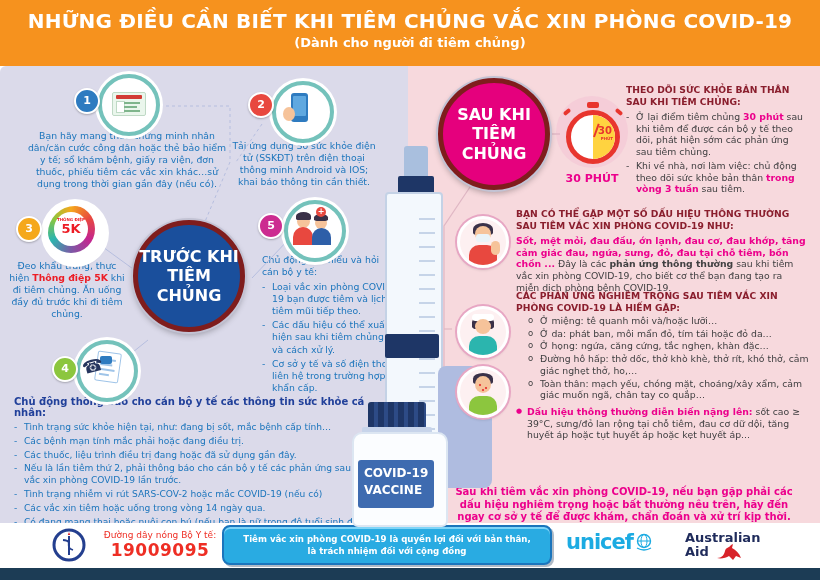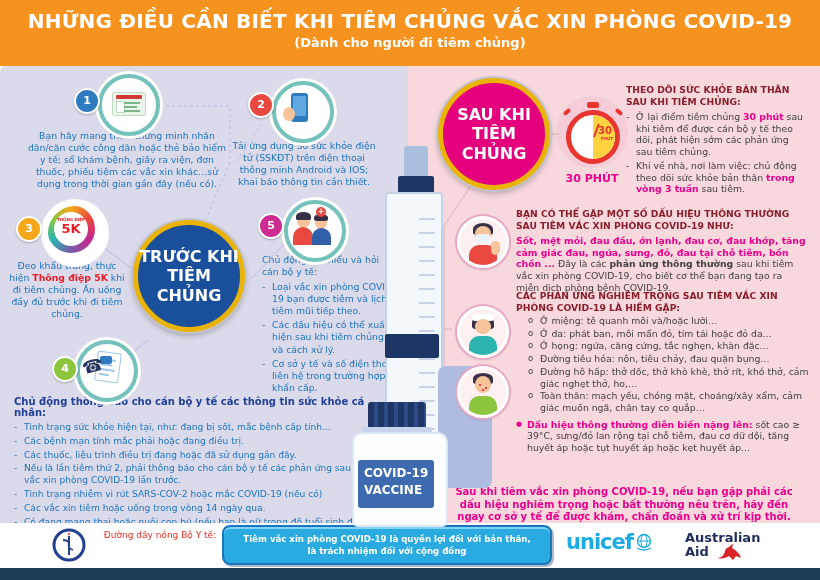--- a/index.html
+++ b/index.html
@@ -33,21 +33,21 @@
   .hair{position:absolute;background:#3A3148;border-radius:50% 50% 20% 20%;}
   .shirt{position:absolute;border-radius:10px 10px 0 0;}
   .mask{position:absolute;background:#EAF3F8;border-radius:3px;}
 
   .ltext{color:#1C75BC;font-size:9.3px;line-height:1.3;}
   .ltext .em{color:#ED1C24;font-weight:bold;}
   .center-t{text-align:center;}
   .pre{white-space:pre-line;}
 
   .bigcircle{position:absolute;border-radius:50%;color:#fff;font-weight:bold;display:flex;align-items:center;justify-content:center;
-    text-align:center;border:5px solid #eab308;box-shadow:0 0 0 2px #c3c3d4,0 3px 6px rgba(0,0,0,.3);z-index:5;}
+    text-align:center;border:5px solid #7f1d1d;box-shadow:0 0 0 2px #c3c3d4,0 3px 6px rgba(0,0,0,.3);z-index:5;}
 
   ul.dash{list-style:none;margin:3px 0 0;padding:0;}
   ul.dash li{position:relative;padding-left:10px;margin-bottom:2px;}
   ul.dash li::before{content:"-";position:absolute;left:0;top:0;}
   ul.olist{list-style:none;margin:2px 0 0;padding:0 0 0 12px;}
   ul.olist li{position:relative;padding-left:12px;margin-bottom:1px;}
   ul.olist li::before{content:"o";position:absolute;left:0;top:0;font-size:8.5px;}
 
   .rbody{color:#414042;font-size:9.3px;line-height:1.26;}
   .rhead{color:#8A1E2D;font-weight:bold;font-size:9.2px;line-height:1.25;}
@@ -282,41 +282,41 @@
       <div class="head" style="left:15px;top:7px;width:16px;height:17px;background:radial-gradient(circle at 5px 9px,#E8483F 1px,transparent 1.6px),radial-gradient(circle at 11px 12px,#E8483F 1px,transparent 1.6px),radial-gradient(circle at 8px 14px,#E8483F 1px,transparent 1.6px),#F6C39A;"></div>
       <div class="shirt" style="left:9px;top:27px;width:28px;height:19px;background:#8CC63E;"></div>
     </div>
 
     <div class="abs" style="left:516px;top:224px;width:294px;">
       <div class="rhead">CÁC PHẢN ỨNG NGHIÊM TRỌNG SAU TIÊM VẮC XIN PHÒNG COVID-19 LÀ HIẾM GẶP:</div>
       <ul class="olist rbody">
         <li>Ở miệng: tê quanh môi và/hoặc lưỡi…</li>
         <li>Ở da: phát ban, môi mẩn đỏ, tím tái hoặc đỏ da…</li>
         <li>Ở họng: ngứa, căng cứng, tắc nghẹn, khàn đặc…</li>
-        <li>Đường tiêu hóa: nôn, tiêu chảy, đau quặn bụng…</li>
         <li>Đường hô hấp: thở dốc, thở khò khè, thở rít, khó thở, cảm giác nghẹt thở, ho,…</li>
         <li>Toàn thân: mạch yếu, chóng mặt, choáng/xây xẩm, cảm giác muốn ngã, chân tay co quắp…</li>
       </ul>
       <div class="rbody dotli">
         <span class="pinkb">Dấu hiệu thông thường diễn biến nặng lên:</span><span> sốt cao ≥ 39°C, sưng/đỏ lan rộng tại chỗ tiêm, đau cơ dữ dội, tăng huyết áp hoặc tụt huyết áp hoặc kẹt huyết áp...</span>
       </div>
     </div>
 
     <div class="abs center-t pinkb" style="left:448px;top:420px;width:352px;font-size:10px;line-height:1.25;">Sau khi tiêm vắc xin phòng COVID-19, nếu bạn gặp phải các dấu hiệu nghiêm trọng hoặc bất thường nêu trên, hãy đến ngay cơ sở y tế để được khám, chẩn đoán và xử trí kịp thời.</div>
   </div>
 
   <div class="footer">
     <svg class="abs" style="left:52px;top:5px;" width="34" height="34" viewBox="0 0 34 34">
       <circle cx="17" cy="17" r="15" fill="#fff" stroke="#243F8F" stroke-width="3"></circle>
       <polygon points="17,4 18.2,7 15.8,7" fill="#D8232A"></polygon>
       <line x1="17" y1="8" x2="17" y2="27" stroke="#243F8F" stroke-width="2"></line>
       <path d="M11,12 C23,13 11,19 21,22" fill="none" stroke="#243F8F" stroke-width="1.8"></path>
     </svg>
     <div class="abs" style="left:100px;top:7px;width:120px;text-align:center;">
       <div class="hot-label">Đường dây nóng Bộ Y tế:</div>
+      <div class="hot-num">19009095</div>
     </div>
     <div class="bluebox">
       <div>Tiêm vắc xin phòng COVID-19 là quyền lợi đối với bản thân,</div>
       <div>là trách nhiệm đối với cộng đồng</div>
     </div>
     <div class="abs unicef-t" style="left:566px;top:7px;">unicef</div>
     <svg class="abs" style="left:634px;top:9px;" width="20" height="20" viewBox="0 0 20 20">
       <circle cx="10" cy="9" r="6.5" fill="none" stroke="#1CABE2" stroke-width="1.4"></circle>
       <ellipse cx="10" cy="9" rx="3" ry="6.5" fill="none" stroke="#1CABE2" stroke-width="1"></ellipse>
       <line x1="3.5" y1="9" x2="16.5" y2="9" stroke="#1CABE2" stroke-width="1"></line>

